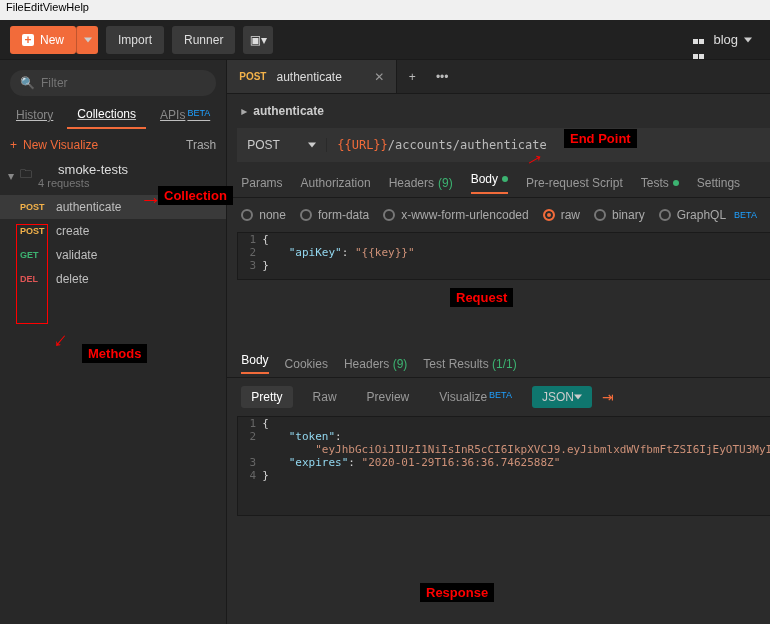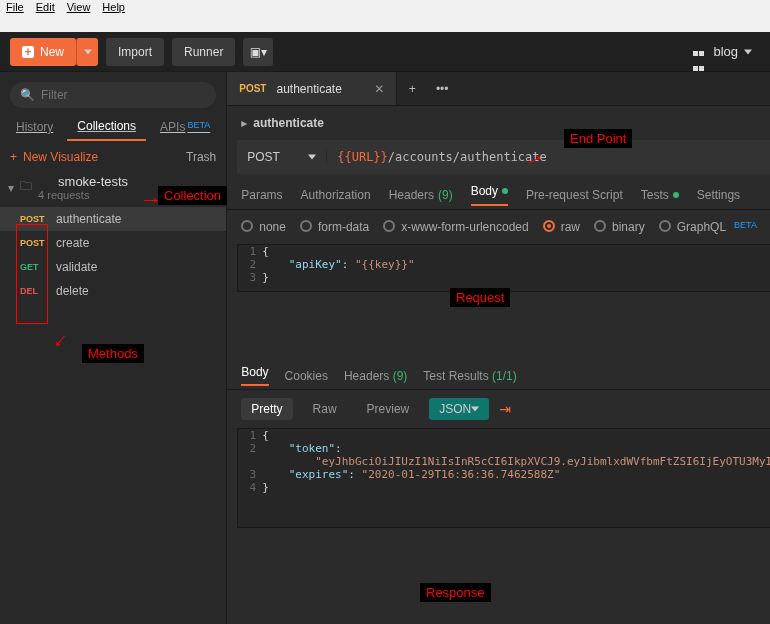--- a/index.html
+++ b/index.html
@@ -6,22 +6,22 @@
 body {
   width: 770px; height: 624px;
   font-family: -apple-system, BlinkMacSystemFont, "Segoe UI", Arial, sans-serif;
   font-size: 12px;
   color: #bfbfbf;
   background: #262626;
   overflow: hidden;
   position: relative;
 }
 .menubar {
-  height: 32px; background: #f0f0f0; color: #000;
-  display: flex; gap: 12px; padding: 1px 6px; font-size: 11px; text-decoration: underline;
+  height: 20px; background: #f0f0f0; color: #000;
+  display: flex; padding: 1px 6px; font-size: 11px;
 }
 .menubar span { cursor: default; }
 .toolbar {
   height: 40px; background: #212121; display:flex; align-items:center;
   padding: 0 10px; gap: 8px; border-bottom:1px solid #1a1a1a;
 }
 .btn { height: 28px; display:inline-flex; align-items:center; justify-content:center;
   padding: 0 12px; border-radius: 3px; background:#3a3a3a; color:#ddd; font-size:12px; cursor:pointer; }
 .btn-new { background:#f26b3a; color:#fff; font-weight:500; display:flex; align-items:center; gap:6px;}
 .btn-caret { background:#f26b3a; width:22px; padding:0; border-left:1px solid rgba(0,0,0,.2); color:#fff;}
@@ -67,39 +67,39 @@
 .req-line { display:flex; align-items:center; height:34px; margin:0 10px 6px; background:#333;}
 .method-dd { width:90px; display:flex; align-items:center; justify-content:space-between; padding:0 10px; color:#ccc; cursor:pointer; border-right:1px solid #2a2a2a;}
 .url { flex:1; padding:0 10px; font-family: Menlo, Consolas, monospace; font-size:12px; color:#bbb;}
 .url .var { color:#f26b3a; }
 .req-tabs { display:flex; gap:18px; padding:0 14px; height:30px; align-items:center; border-bottom:1px solid #1a1a1a; font-size:12px;}
 .req-tabs .rt { color:#999; cursor:pointer; display:flex; align-items:center; gap:4px;}
 .req-tabs .rt.active { color:#fff; border-bottom:2px solid #f26b3a; padding-bottom:6px;}
 .count { color:#3cb371; }
 .dot-on { width:6px; height:6px; border-radius:3px; background:#3cb371; display:inline-block;}
 .body-opts { display:flex; gap:14px; padding:10px 14px; align-items:center; font-size:12px;}
-.radio { display:flex; gap:6px; color:#aaa; cursor:pointer;}
+.radio { display:flex; align-items:center; gap:6px; color:#aaa; cursor:pointer;}
 .radio-dot { width:12px; height:12px; border-radius:50%; border:2px solid #777; display:inline-block;}
 .radio.sel .radio-dot { border-color:#f26b3a; background:#f26b3a; box-shadow:inset 0 0 0 2px #2b2b2b;}
 .editor { background:#262626; margin:0 10px; border:1px solid #1a1a1a; font-family:Menlo,Consolas,monospace; font-size:11px;}
 .ed-line { display:flex; }
 .gut { width:24px; text-align:right; color:#666; padding-right:6px; user-select:none;}
 .code { white-space:pre; color:#9cdcfe; }
 .code .k { color:#92d7ef; }
 .code .v { color:#ce9178; }
 .code .b { color:#d4d4d4; }
 .resp-tabs { display:flex; gap:16px; padding:0 14px; height:28px; align-items:center; font-size:12px; border-bottom:1px solid #1a1a1a; margin-top:70px;}
 .resp-tabs .rt { color:#999; cursor:pointer;}
 .resp-tabs .rt.active { color:#fff; border-bottom:2px solid #f26b3a; padding-bottom:5px;}
 .resp-toolbar { display:flex; gap:10px; padding:8px 14px; align-items:center; font-size:12px;}
 .rsub { padding:4px 10px; color:#999; cursor:pointer;}
 .rsub.active { background:#3a3a3a; color:#fff; border-radius:3px;}
 .dd { background:#0f766e; padding:4px 10px; border-radius:3px; color:#ccc; display:flex; align-items:center; gap:0; cursor:pointer;}
 .icon-lines { color:#f26b3a; font-size:14px;}
-.annotation { position:absolute; background:#000; color:#f00; font-weight:normal; font-size:13px; padding:2px 6px; pointer-events:none;}
+.annotation { position:absolute; background:#000; color:#f00; font-weight:bold; font-size:13px; padding:2px 6px; pointer-events:none;}
 .arrow { position:absolute; color:#f00; font-size:22px; pointer-events:none; }
 .method-box { position:absolute; border:1px solid #f00; pointer-events:none;}
 svg.caret { width:8px; height:8px; }
 svg.caret path { fill:#ccc; }
 </style>
 </head>
 <body>
 
 <div class="menubar">
   <span>File</span>
@@ -288,20 +288,23 @@
       <div class="rt">
         <span>Test Results</span>
         <span class="count">(1/1)</span>
       </div>
     </div>
 
     <div class="resp-toolbar">
       <div class="rsub active">Pretty</div>
       <div class="rsub">Raw</div>
       <div class="rsub">Preview</div>
+      <div class="rsub">
+        <span>Visualize</span><span class="beta">BETA</span>
+      </div>
       <div class="dd">
         <span>JSON</span>
         <svg class="caret" viewBox="0 0 10 10">
             <path d="M0 2 L5 8 L10 2 Z"></path>
           </svg>
       </div>
       <span class="icon-lines">⇥</span>
     </div>
 
     <div class="editor" style="height:100px;overflow:hidden;">

